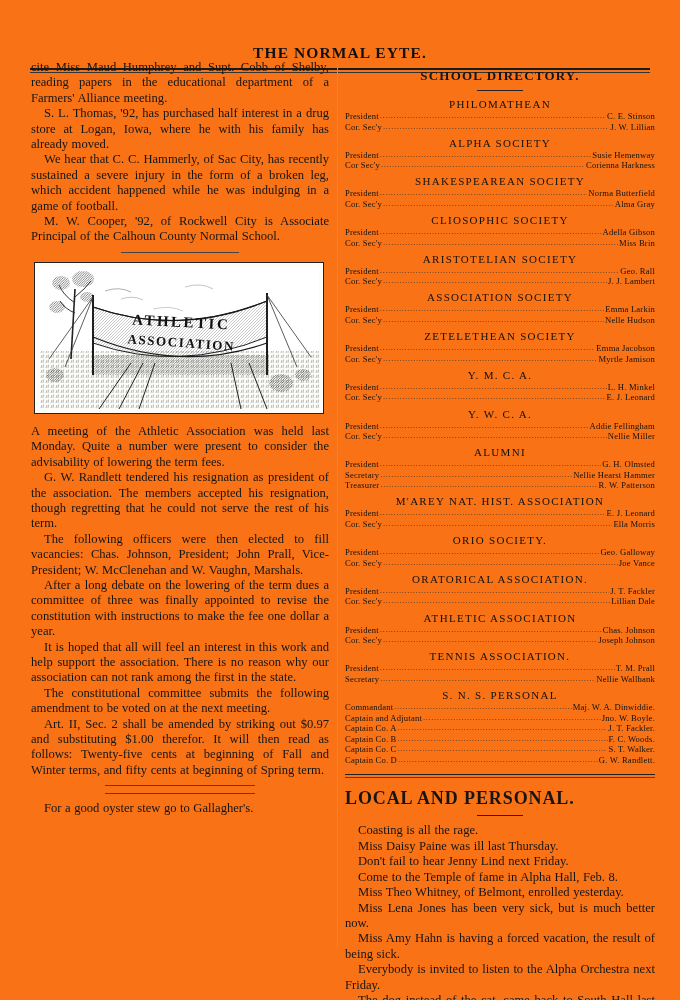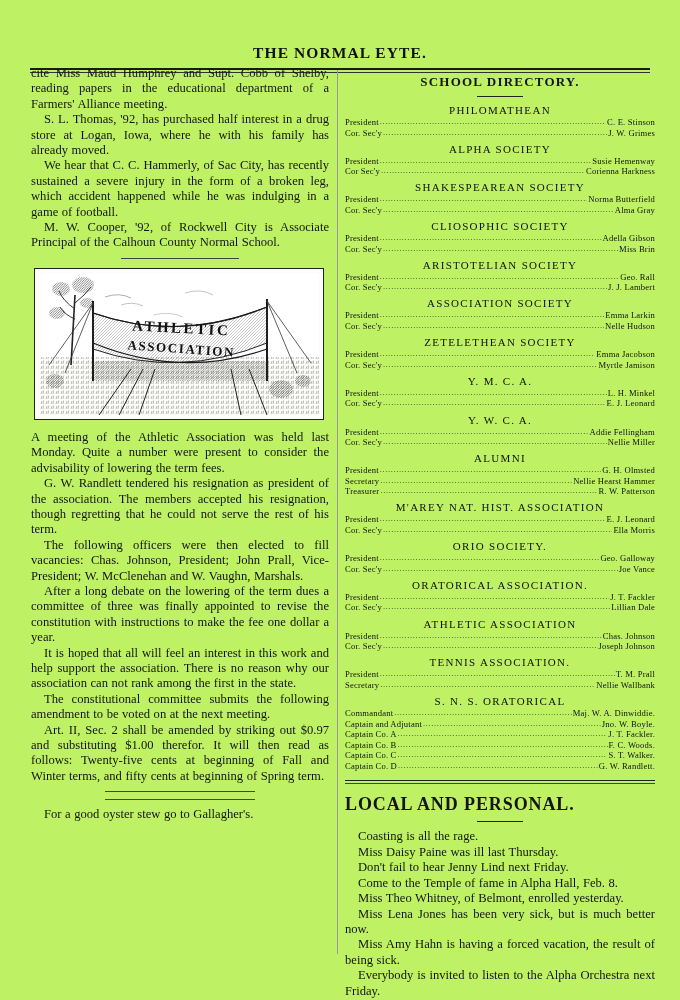--- a/index.html
+++ b/index.html
@@ -13,21 +13,21 @@
     overflow: hidden;
     font-family: "Liberation Serif", "DejaVu Serif", serif;
     color: #151515;
     position: relative;
   }
   .page {
     position: absolute;
     left: 0; top: 0;
     width: 680px;
     height: 1000px;
-    background: #bef264;
+    background: #f97316;
   }
   
   .masthead {
     text-align: center;
     padding-top: 44px;
   }
   .masthead-title {
     font-family: "Liberation Serif", serif;
     font-weight: bold;
     font-size: 15.5px;
@@ -38,21 +38,21 @@
     margin: 6px 30px 0 30px;
     border-top: 2.2px solid #1a1a1a;
   }
   .masthead-rule2 {
     margin: 1.5px 30px 0 30px;
     border-top: 0.7px solid #333;
   }
   
   .columns {
     position: absolute;
-    left: 0; top: 66px;
+    left: 0; top: 60px;
     width: 680px;
     height: 930px;
   }
   .col {
     position: absolute;
     top: 0;
   }
   .col-left  { left: 31px;  width: 298px; }
   .col-right { left: 345px; width: 310px; }
   .col-divider {
@@ -272,21 +272,21 @@
       <div id="directory">
           <div class="org-name">PHILOMATHEAN</div>
           <div class="dir-row">
             <span class="dir-office">President</span>
             <span class="dir-dots">..........................................................................................</span>
             <span class="dir-name">C. E. Stinson</span>
           </div>
           <div class="dir-row">
             <span class="dir-office">Cor. Sec'y</span>
             <span class="dir-dots">..........................................................................................</span>
-            <span class="dir-name">J. W. Grimes</span>
+            <span class="dir-name">J. W. Lillian</span>
           </div>
           <div class="org-name">ALPHA SOCIETY</div>
           <div class="dir-row">
             <span class="dir-office">President</span>
             <span class="dir-dots">..........................................................................................</span>
             <span class="dir-name">Susie Hemenway</span>
           </div>
           <div class="dir-row">
             <span class="dir-office">Cor Sec'y</span>
             <span class="dir-dots">..........................................................................................</span>
@@ -433,21 +433,21 @@
           <div class="dir-row">
             <span class="dir-office">President</span>
             <span class="dir-dots">..........................................................................................</span>
             <span class="dir-name">T. M. Prall</span>
           </div>
           <div class="dir-row">
             <span class="dir-office">Secretary</span>
             <span class="dir-dots">..........................................................................................</span>
             <span class="dir-name">Nellie Wallbank</span>
           </div>
-          <div class="org-name">S. N. S. ORATORICAL</div>
+          <div class="org-name">S. N. S. PERSONAL</div>
           <div class="dir-row">
             <span class="dir-office">Commandant</span>
             <span class="dir-dots">..........................................................................................</span>
             <span class="dir-name">Maj. W. A. Dinwiddie.</span>
           </div>
           <div class="dir-row">
             <span class="dir-office">Captain and Adjutant</span>
             <span class="dir-dots">..........................................................................................</span>
             <span class="dir-name">Jno. W. Boyle.</span>
           </div>

